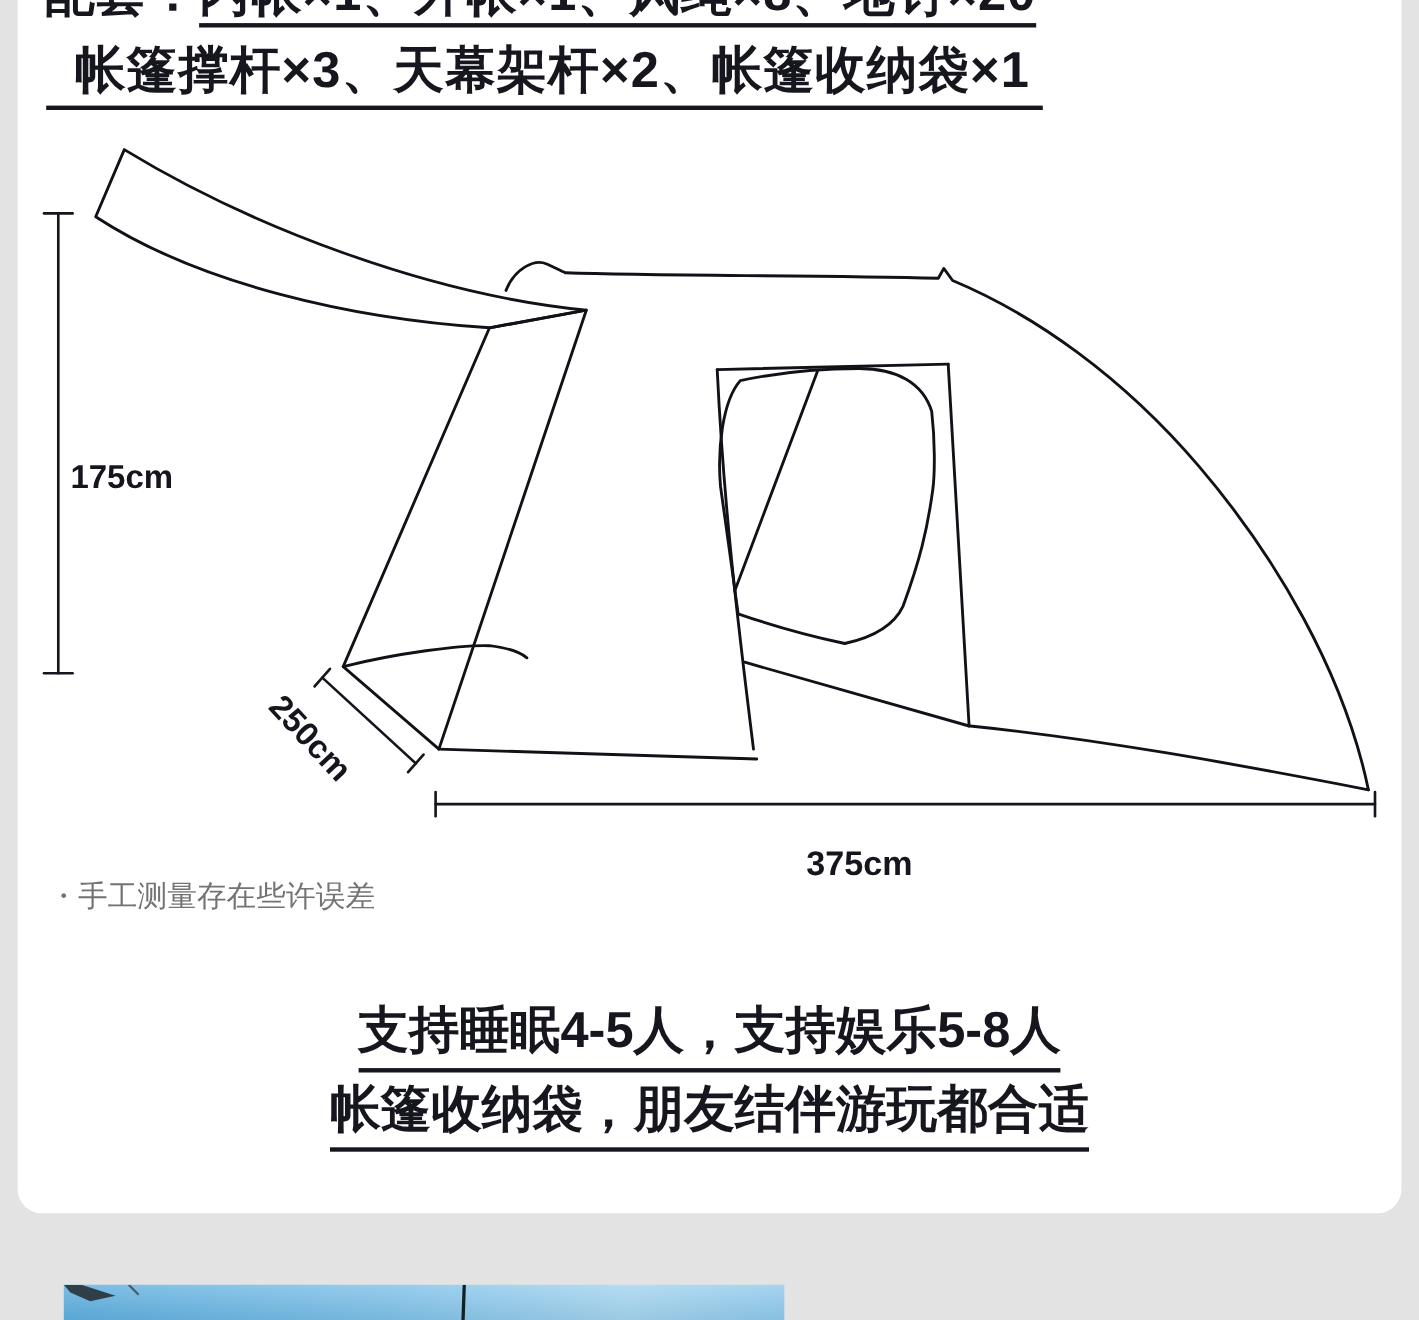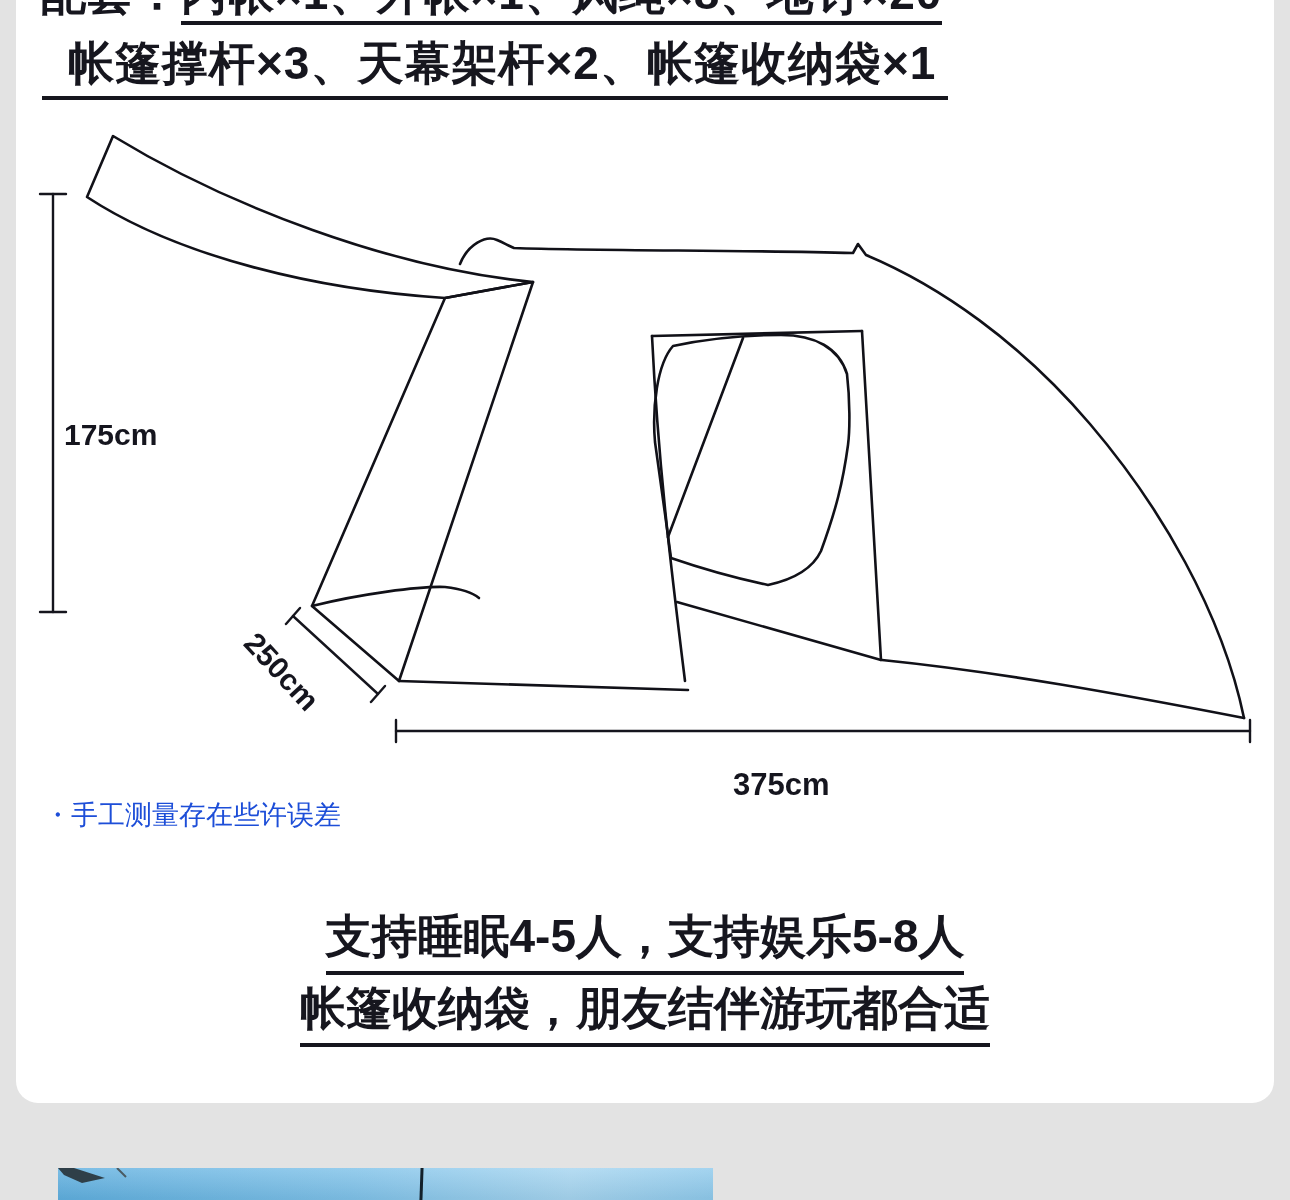--- a/index.html
+++ b/index.html
@@ -19,21 +19,21 @@
   .h-line { position:absolute; white-space:nowrap; font-weight:bold; font-size:46px; letter-spacing:1px; }
   .h1 { left:24px; top:-32px; line-height:50px; }
   .h2 { left:26px; top:36px; line-height:54px; }
   .u  { display:inline-block; border-bottom:4px solid #16161e; padding-bottom:3px; }
   .u2 { padding:0 12px 6px 26px; }
   svg.diagram { position:absolute; left:-16px; top:0; width:1290px; height:800px; }
   .dim-label { position:absolute; font-weight:bold; font-size:30px; color:#15151e; white-space:nowrap; }
   .lbl-175 { left:48px; top:418px; }
   .lbl-250 { left:246px; top:626px; transform:rotate(47deg); transform-origin:0 0; }
   .lbl-375 { left:717px; top:751px; font-size:31px;margin-top:16px; }
-  .note { position:absolute; left:28px; top:797px; font-size:27px; color:#1d4ed8; white-space:nowrap; }
+  .note { position:absolute; left:28px; top:797px; font-size:27px; color:#737373; white-space:nowrap; }
   .f-line { position:absolute; left:0; width:100%; text-align:center; font-weight:bold; font-size:46px; white-space:nowrap; }
   .f1 { top:906px; }
   .f2 { top:978px; }
   .photo {
     position:absolute; left:58px; top:1168px; width:655px; height:32px;
     background:
       linear-gradient(to bottom, rgba(255,255,255,0.18), rgba(0,0,0,0.05) 95%),
       linear-gradient(100deg, #5fafdf 0%, #7fc2e9 45%, #a6d5f0 78%, #8fcaec 100%);
     overflow:hidden;
   }

